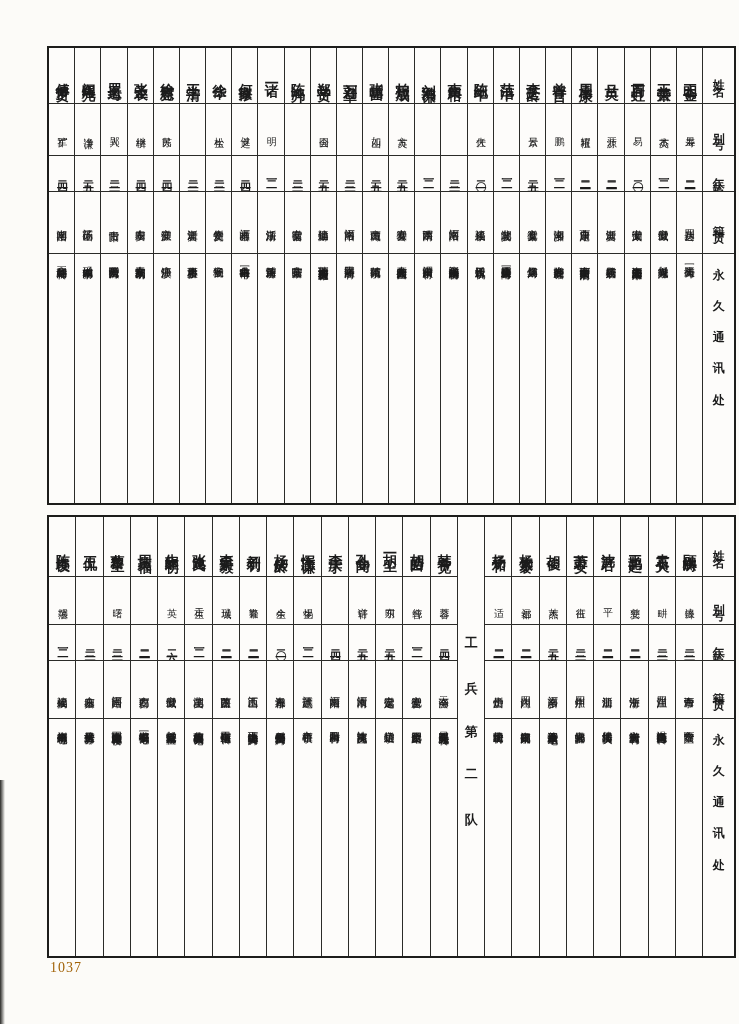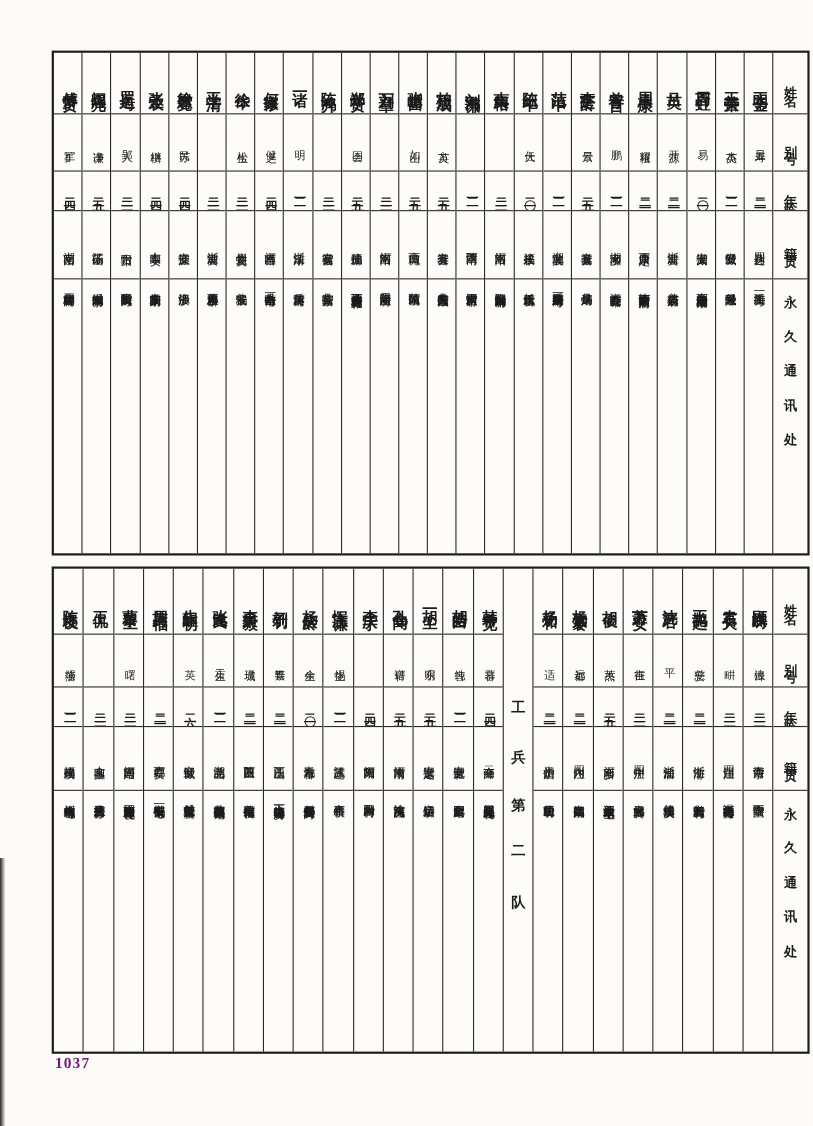--- a/index.html
+++ b/index.html
@@ -47,21 +47,21 @@
   .age-text { font-size:11px; font-weight:600; letter-spacing:0.15em; }
   .origin-text { font-size:10.5px; letter-spacing:0.05em; }
   .addr-text { font-size:10.5px; letter-spacing:0.03em; max-height:96%; }
   .hdr-text { font-size:12px; font-weight:700; }
   .hdr-2 { letter-spacing:0.55em; }
   .hdr-spread { letter-spacing:2.6em; }
   .section-cell { flex:1 1 auto; }
   .section-text { font-size:13px; font-weight:700; letter-spacing:3.4em; }
   .page-number {
     position:absolute; left:50px; top:960px;
-    font-size:14px; letter-spacing:1px; color:#701a75;font-weight:bold;
+    font-size:14px; letter-spacing:1px; color:#a16207;
   }
 </style>
 </head>
 <body>
 
 <div class="page">
   <div class="scan-edge"></div>
 
   <div class="tbl tbl-top">
       <div class="col header-col">

